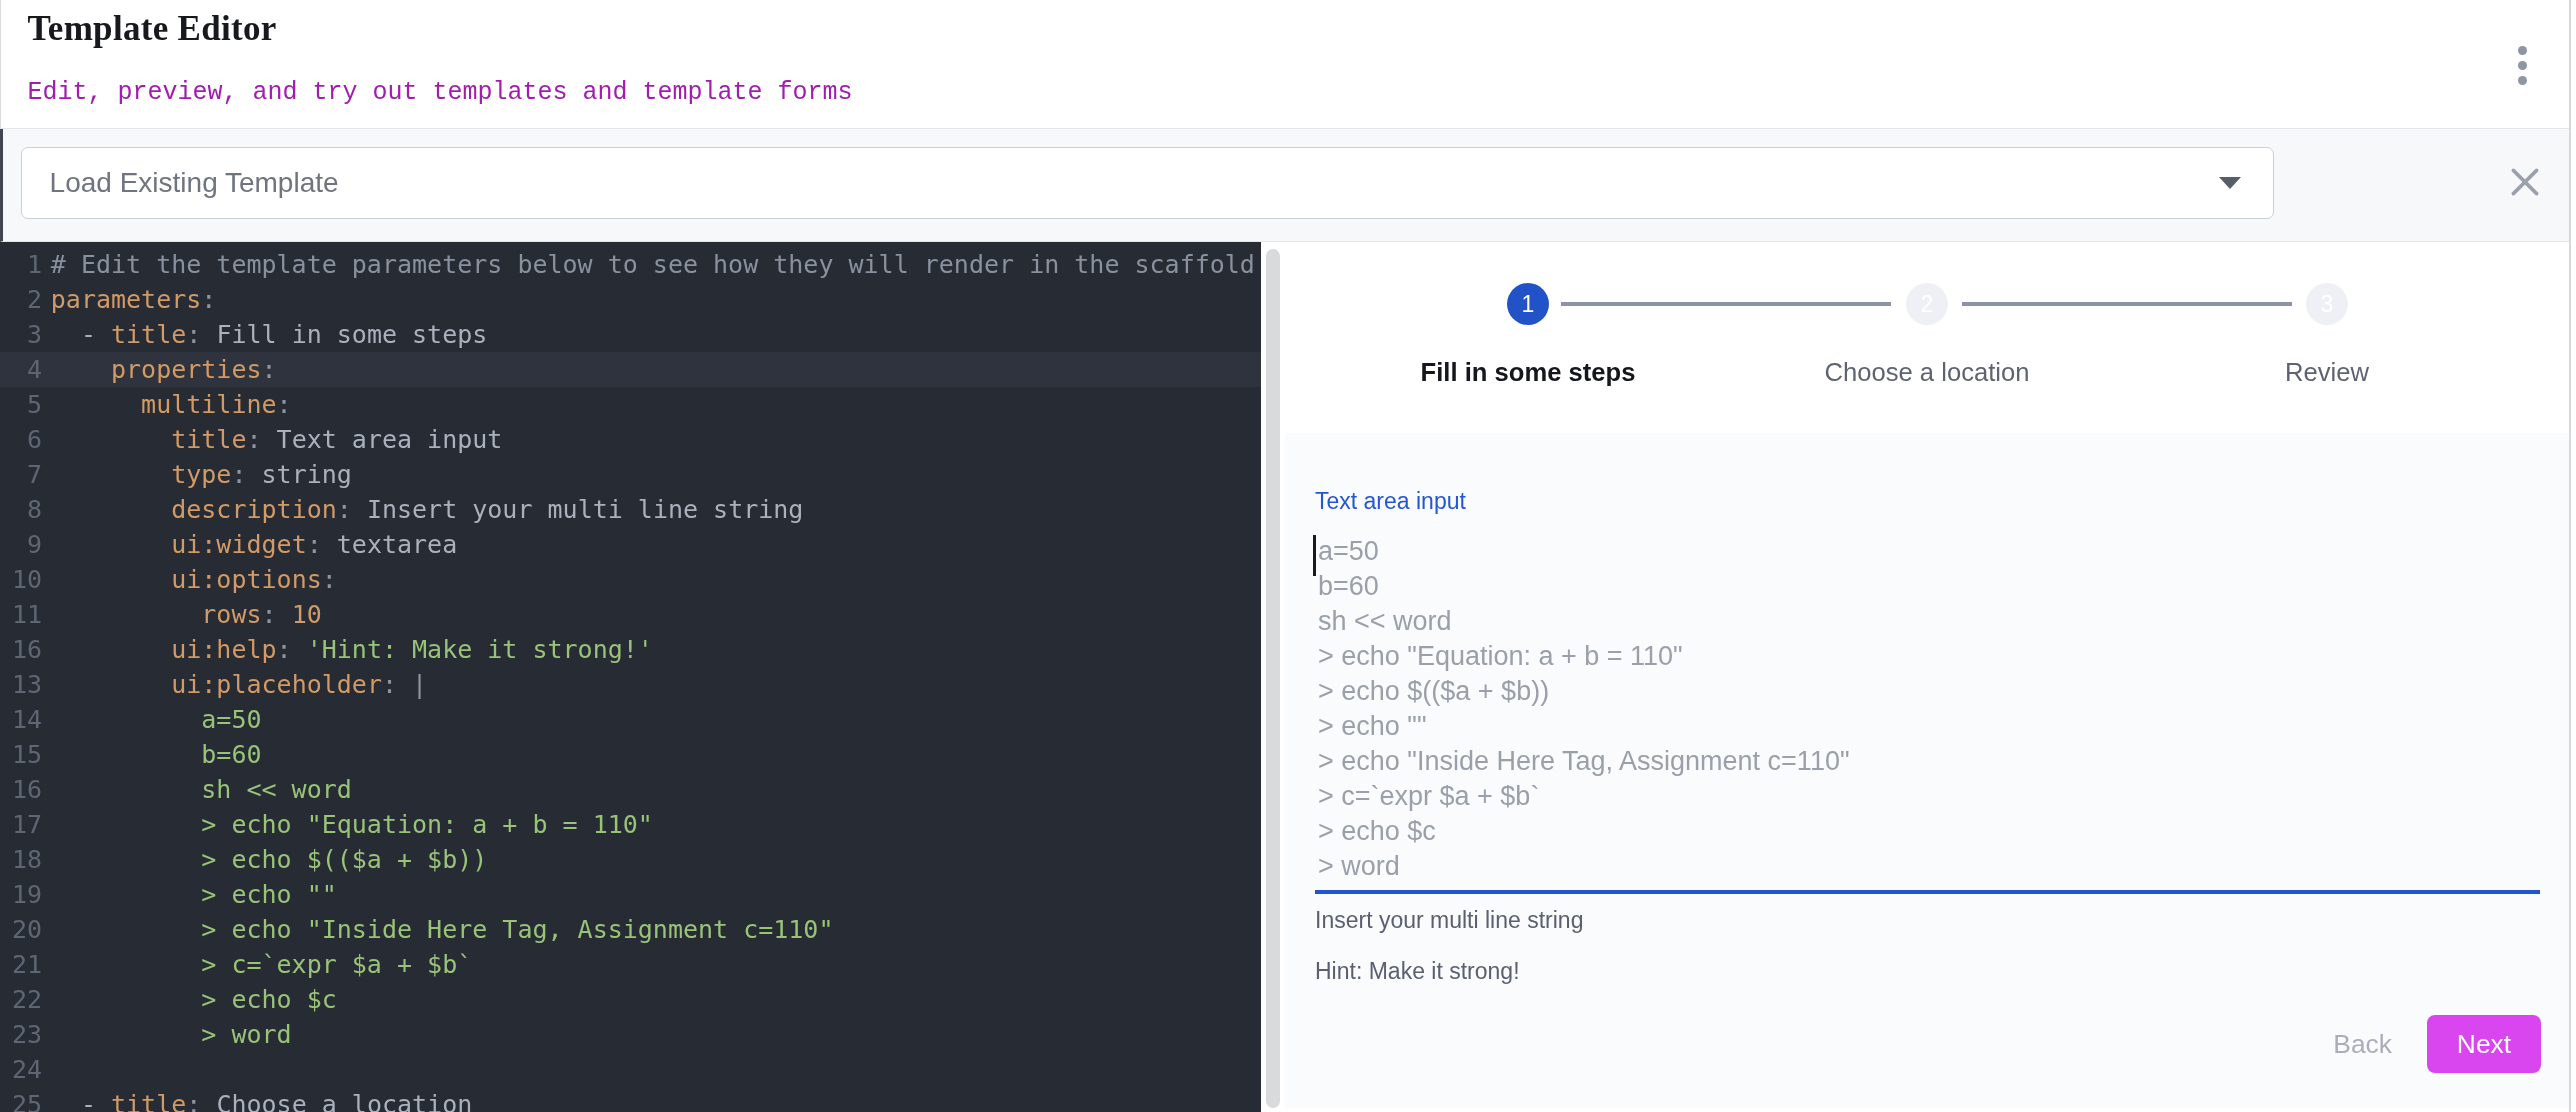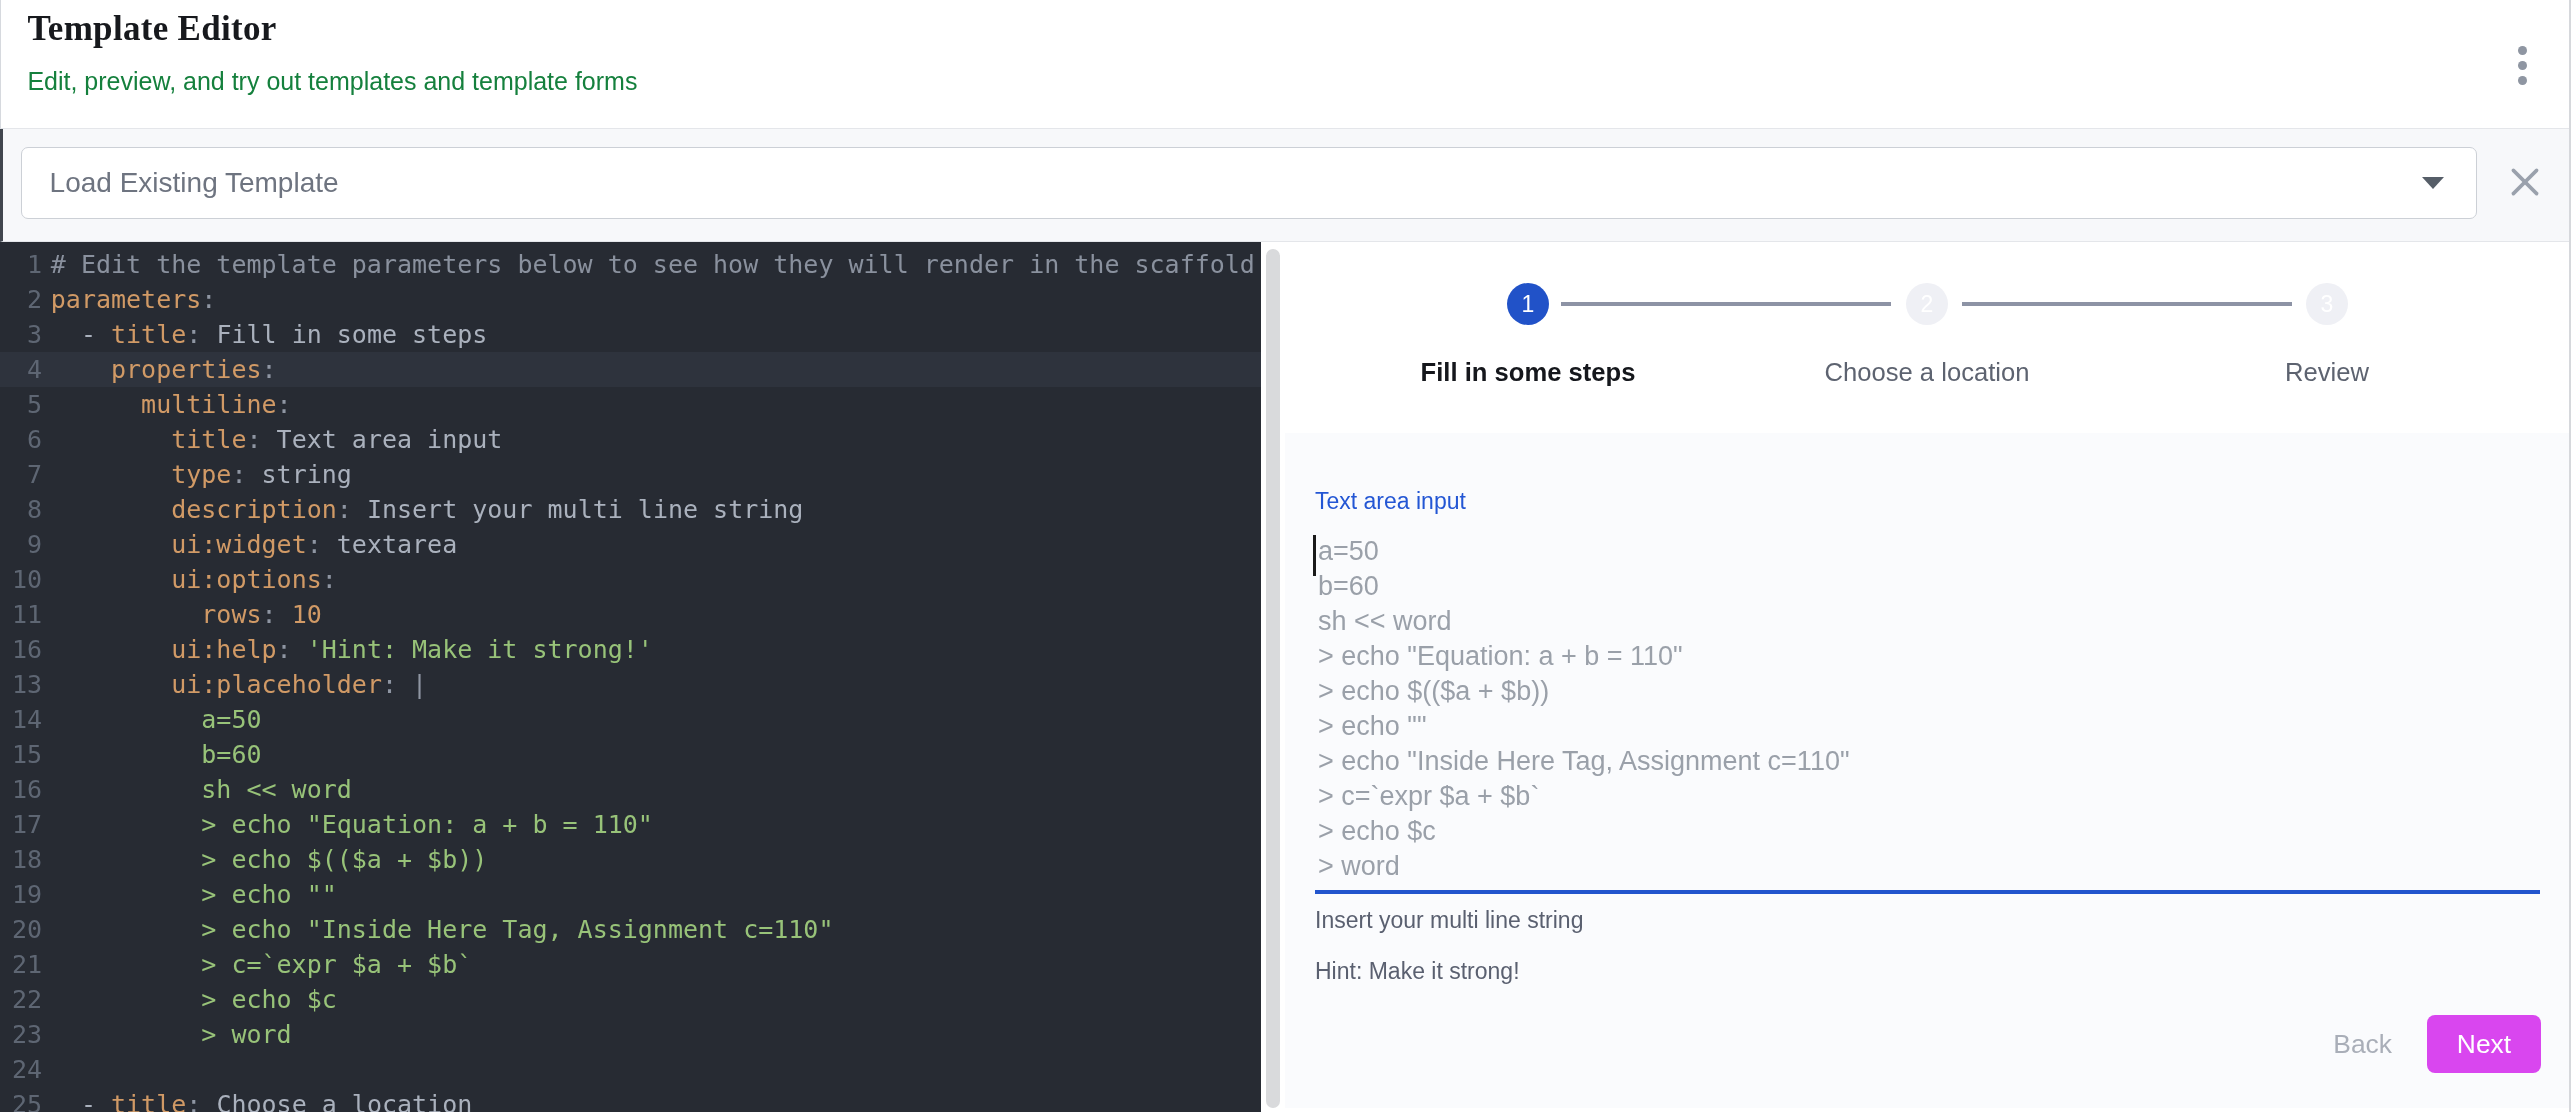--- a/index.html
+++ b/index.html
@@ -5,29 +5,29 @@
   * { margin:0; padding:0; box-sizing:border-box; }
   html,body { width:2576px; height:1113px; background:#ffffff; overflow:hidden;
               font-family:"Liberation Sans", sans-serif; }
   .window { position:relative; width:2576px; height:1113px; background:#fff; }
 
   
   .header { position:absolute; left:0; top:0; width:2569px; height:129px;
             background:#fff; border-bottom:1.8px solid #e4e6ea; border-left:1.8px solid #d6d9de; }
   .page-title { position:absolute; left:26.4px; top:8.8px; font-size:35px; font-weight:700;
                 color:#17191d; letter-spacing:0.3px;font-family:Liberation Serif, serif; }
-  .page-subtitle { position:absolute; left:26.4px; top:67px; font-size:25px; color:#15803d; }
+  .page-subtitle { position:absolute; left:26.4px; top:78px; font-size:25px; color:#a21caf;font-family:Liberation Mono, monospace; }
   .kebab { position:absolute; left:2504px; top:46px; width:35px; height:39px;
            display:flex; flex-direction:column; align-items:center; justify-content:space-between; cursor:pointer; }
   .kebab i { width:8.8px; height:8.8px; border-radius:50%; background:#8f96a2; display:block; }
 
   
   .strip { position:absolute; left:0; top:129px; width:2569px; height:113px;
            background:#f7f8fa; border-bottom:1.8px solid #e4e6ea; border-left:3.5px solid #41464e; }
-  .select { position:absolute; left:17.6px; top:17.6px; width:2456px; height:72px;
+  .select { position:absolute; left:17.6px; top:17.6px; width:2253px; height:72px;
             background:#fff; border:1.8px solid #ccd0d6; border-radius:7px;
             display:flex; align-items:center; padding:0 32px 0 28px; cursor:pointer; }
   .select .ph { font-size:28px; color:#6e7480; flex:1 1 auto; }
   .caret-down { width:0; height:0; border-left:11.5px solid transparent; border-right:11.5px solid transparent;
                 border-top:12.3px solid #565e68; }
   .clear-x { position:absolute; left:2495px; top:26.4px; width:53px; height:53px;
              display:flex; align-items:center; justify-content:center; cursor:pointer; background:transparent; border:none; }
 
   
   .editor { position:absolute; left:0; top:242px; width:1261px; height:871px;

